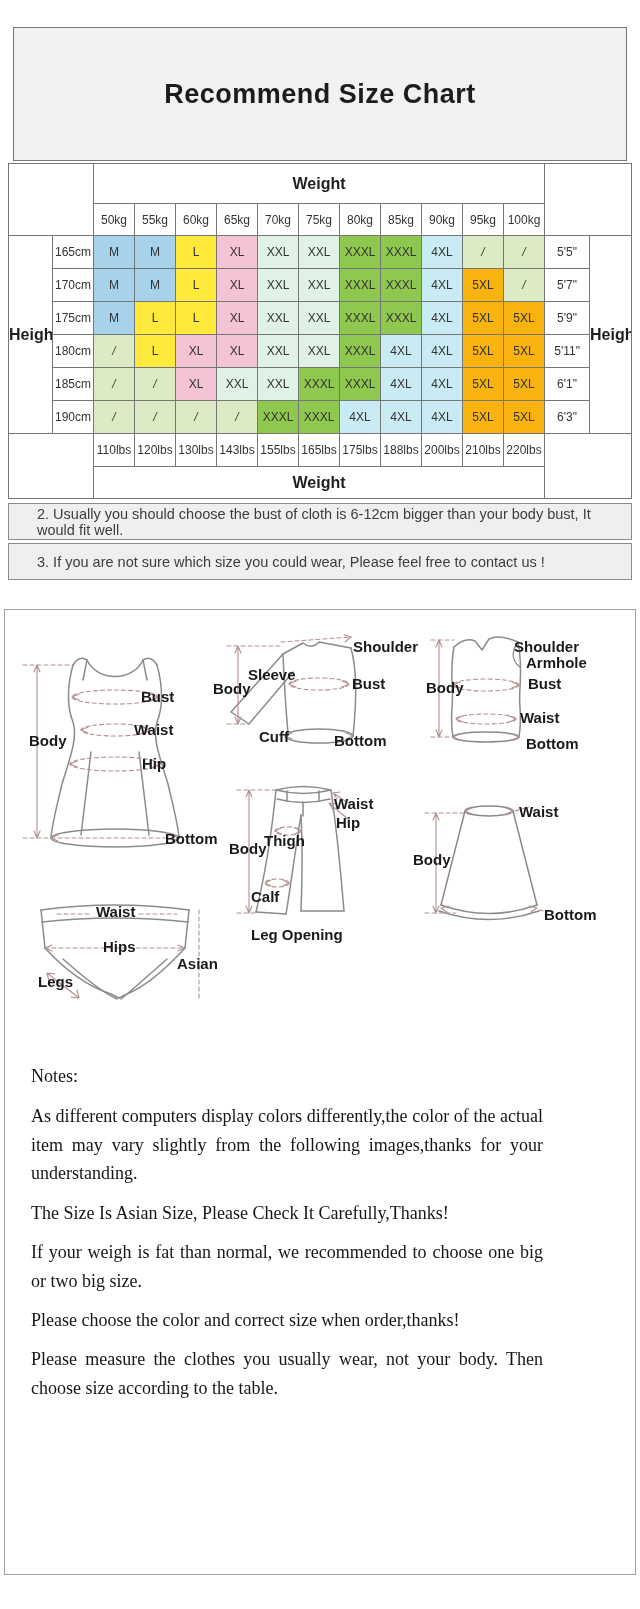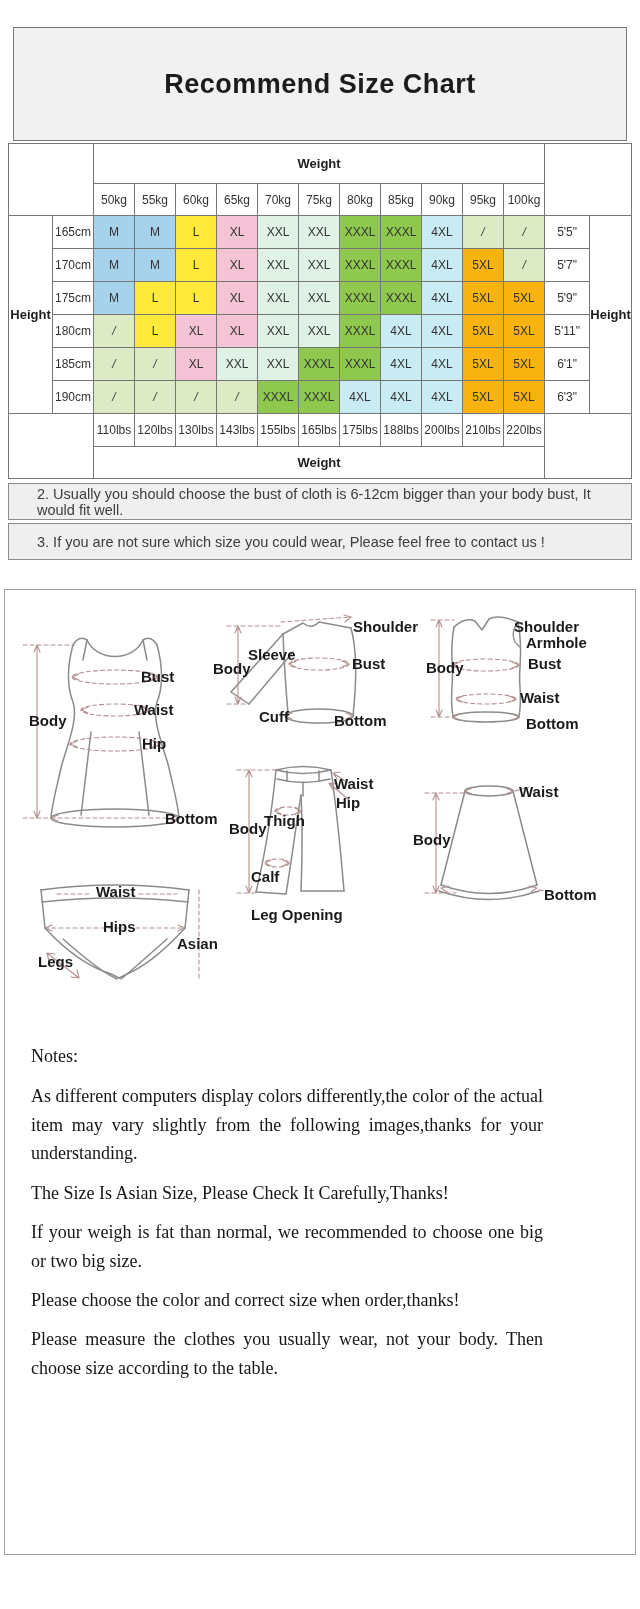--- a/index.html
+++ b/index.html
@@ -1,28 +1,28 @@
 <!DOCTYPE html>
 <html><head>
 <meta charset="utf-8">
 <style>
   html,body{margin:0;padding:0;background:#fff;}
   .page{width:640px;height:1609px;position:relative;background:#fff;font-family:"Liberation Sans",sans-serif;overflow:hidden;}
 
   
-  .title-box{margin:27px 13px 0;height:114px;background:#f1f1f1;border:1px solid #787878;
+  .title-box{margin:27px 13px 0;height:134px;background:#f1f1f1;border:1px solid #787878;
              display:flex;align-items:center;justify-content:center;box-sizing:border-box;}
   .title-box h1{font-size:27px;font-weight:700;color:#1c1c1c;margin:0;letter-spacing:.5px;
                 font-family:"Liberation Sans",sans-serif;}
 
   
   .size-table{margin:2px 8px 0;border-collapse:collapse;table-layout:fixed;width:624px;
               font-size:12px;color:#333;}
   .size-table td{border:1px solid #767676;text-align:center;padding:0;overflow:hidden;background:#fff;}
-  .size-table .hdr{font-weight:700;font-size:13px;color:#1e1e1e;}
+  .size-table .hdr{font-weight:700;font-size:16px;color:#1e1e1e;}
   .size-table .slash{font-style:italic;color:#444;}
   tr.rh40>td{height:39px;} tr.rh31>td{height:31px;} tr.rh32>td{height:32px;}
 
   
   .order-notes{margin:4px 8px 0;}
   .order-note{height:37px;margin-bottom:3px;background:#efefef;border:1px solid #8c8c8c;
               display:flex;align-items:center;padding-left:28px;font-size:14.5px;color:#3d3d3d;
               box-sizing:border-box;white-space:pre-wrap;}
   .order-note .red{color:#d43a3a;font-weight:700;}
 

